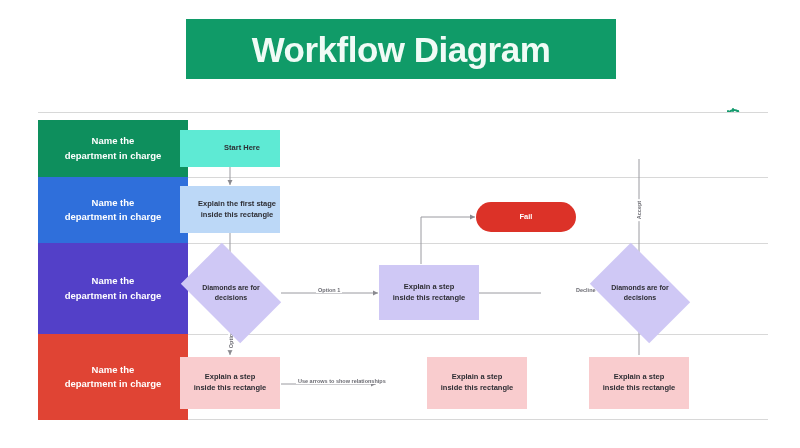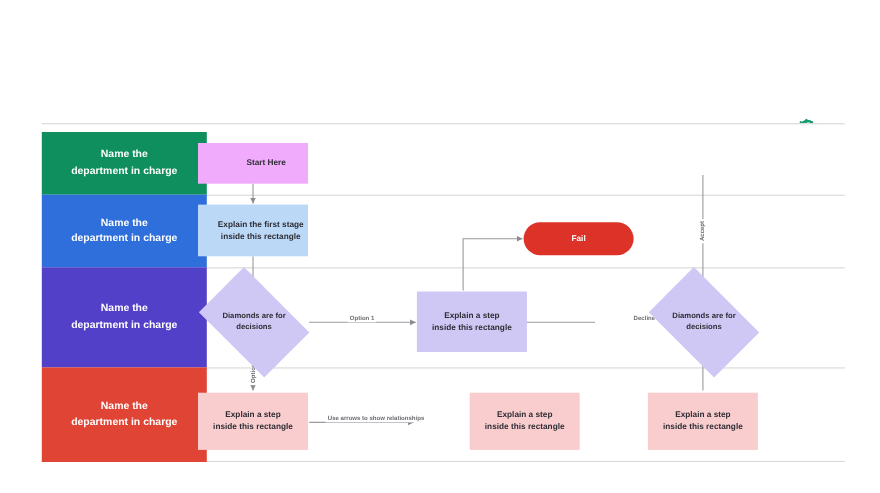--- a/index.html
+++ b/index.html
@@ -58,21 +58,21 @@
   .node{
     position:absolute;
     display:flex;align-items:center;justify-content:center;
     text-align:center;
     font-size:7.5px;
     line-height:1.45;
     color:#2d2d33;
     box-sizing:border-box;
     padding:2px 4px;
   }
-  .node-start{background:#f0abfc;padding-left:28px;}
+  .node-start{background:#5eead4;padding-left:28px;}
   .node-blue{background:#bcd8f7;justify-content:flex-end;}
   .node-purple{background:#cfc8f5;}
   .node-pink{background:#f9ccce;}
 
   .node-pill{
     border-radius:999px;
     color:#ffffff;
     font-size:7.5px;
   }
   .pill-success{background:#0e9467;}
@@ -107,20 +107,23 @@
   }
 
   
   .logo{position:absolute;left:711px;top:104px;width:46px;height:44px;}
 </style>
 </head>
 <body>
 
 <div id="stage">
 
+  <div class="title-banner">
+    <span class="title-text">Workflow Diagram</span>
+  </div>
 
   <div class="logo">
     <svg viewBox="0 0 46 44" width="46" height="44" aria-hidden="true">
       <g fill="none" stroke="#159b6e" stroke-width="2.2" stroke-linejoin="round" stroke-linecap="round">
         <path d="M12 20 q-3 -5 1 -8 q4 -3 7 1"></path>
         <path d="M18 11 q0 -5 5 -5 q5 0 5 5 l0 4"></path>
         <path d="M28 12 q2 -4 6 -2 q4 2 2 6 l-2 4"></path>
         <path d="M34 20 q4 0 4 4 q0 7 -5 11 q-5 5 -12 5 q-8 0 -12 -6 q-3 -5 -2 -10"></path>
         <path d="M13 24 q3 3 7 3"></path>
         <circle cx="22" cy="25" r="4.5"></circle>

